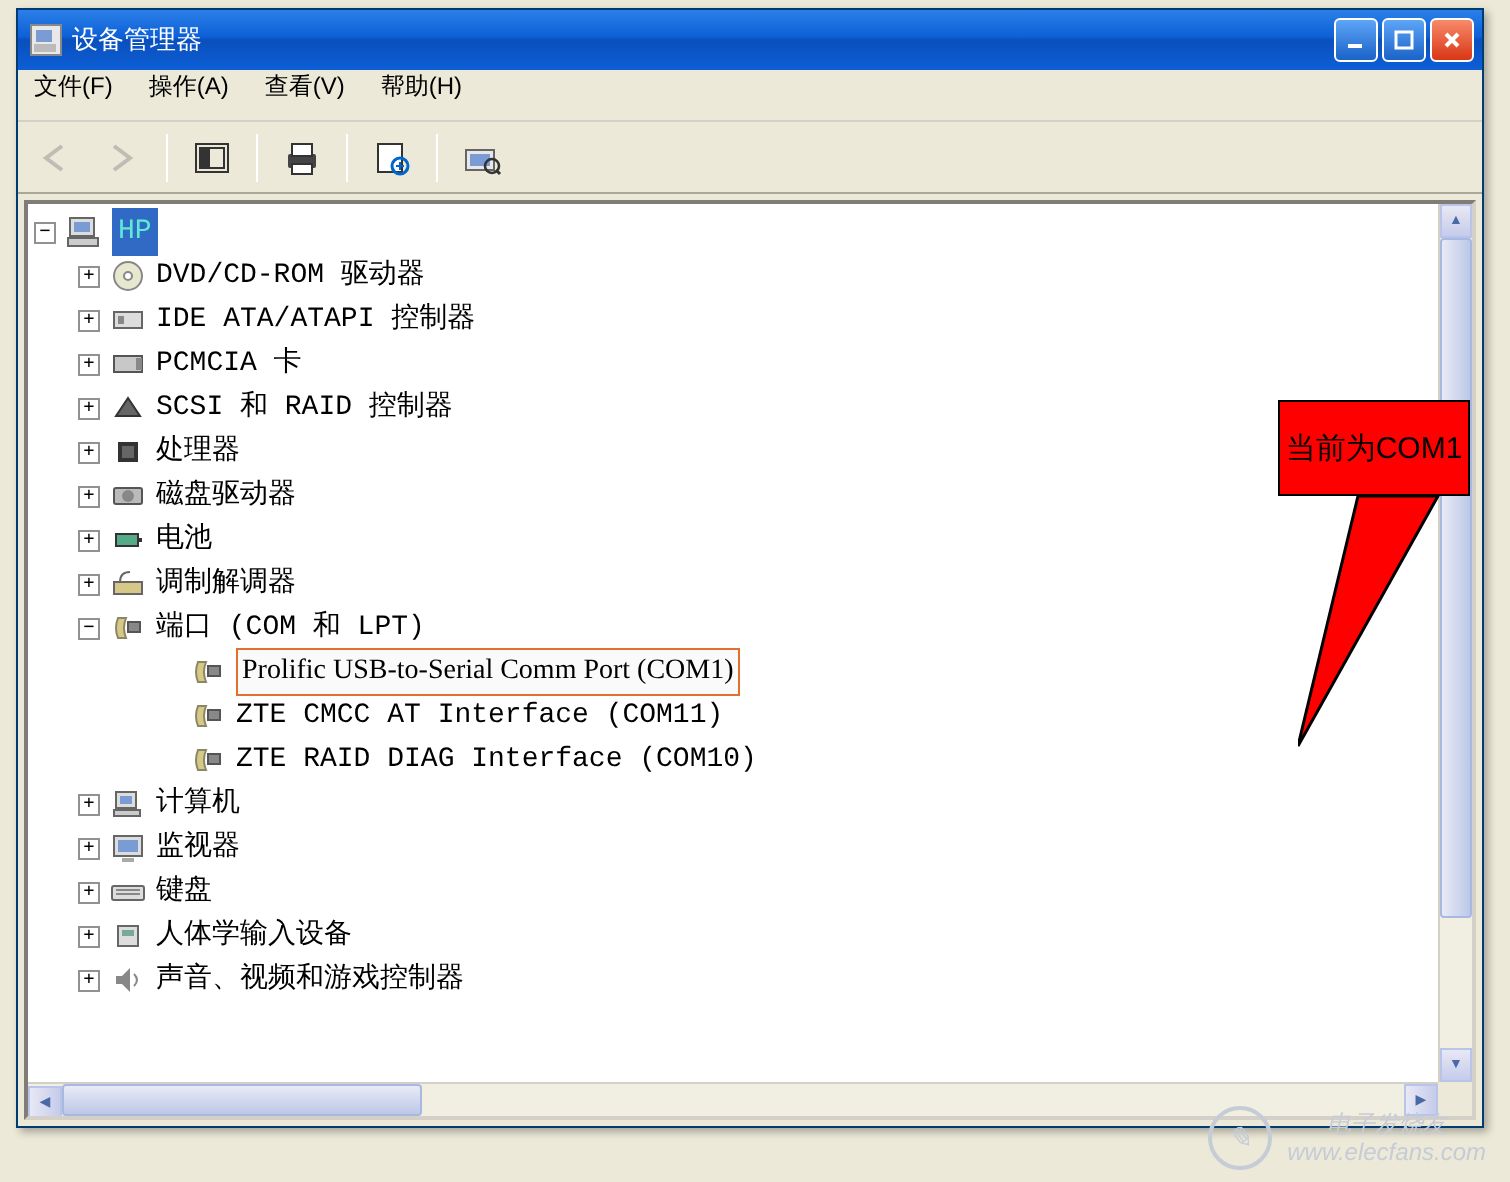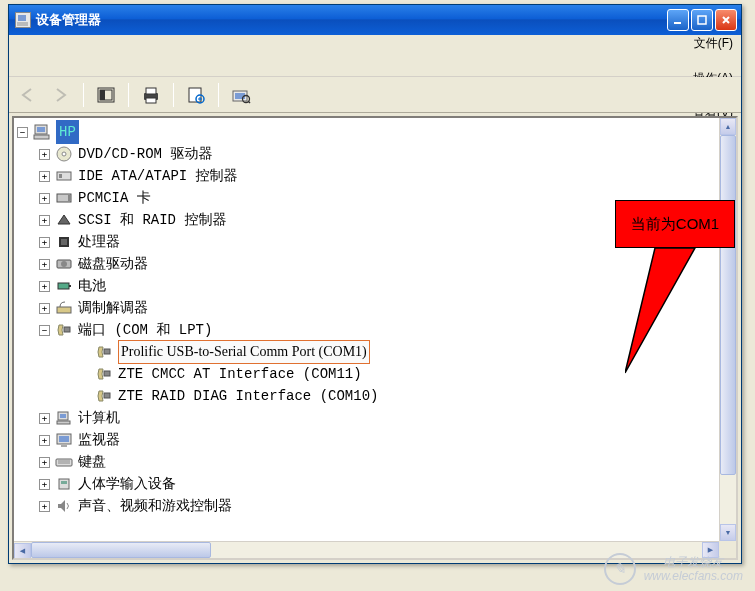--- a/index.html
+++ b/index.html
@@ -24,21 +24,21 @@
       flex-direction: column;
       box-shadow: 2px 2px 4px rgba(0,0,0,0.3);
     }
     .titlebar {
       height: 30px;
       background: linear-gradient(to bottom, #2a80e8 0%, #0d5fd6 45%, #0a4fbd 50%, #0d5fd6 100%);
       display: flex;
       align-items: center;
       padding: 0 4px 0 6px;
       color: white;
-      font-weight: bold;
+      font-weight: normal;
       font-size: 13px;
     }
     .titlebar-icon {
       width: 16px;
       height: 16px;
       margin-right: 5px;
       display: inline-block;
       background: #e8e8e8;
       border: 1px solid #888;
       position: relative;
@@ -71,28 +71,27 @@
       color: white;
       font-size: 11px;
     }
     .win-btn.min, .win-btn.max {
       background: linear-gradient(to bottom, #5da5f7, #1a63c8);
     }
     .win-btn.close {
       background: linear-gradient(to bottom, #f78b6b, #d93615);
     }
     .menubar {
-      height: 42px;
+      height: 26px;
       background: #ece9d8;
       display: flex;
-      align-items: flex-end;
+      align-items: flex-start;
       padding: 0 8px;
       gap: 18px;
       border-bottom: 1px solid #d4d0c8;
-      flex-direction: column;
     }
     .menubar span { cursor: default; }
     .toolbar {
       height: 36px;
       background: #ece9d8;
       display: flex;
       align-items: center;
       padding: 0 6px;
       gap: 4px;
       border-bottom: 1px solid #aca899;
@@ -244,21 +243,21 @@
       height: 17px;
       background: #ece9d8;
     }
     .callout {
       position: absolute;
       right: 20px;
       top: 200px;
       z-index: 10;
     }
     .callout-box {
-      width: 120px;
+      width: 96px;
       height: 48px;
       background: #ff0000;
       border: 1.5px solid #000;
       color: black;
       font-size: 15px;
       display: flex;
       align-items: center;
       justify-content: center;
     }
     .callout-tail {

